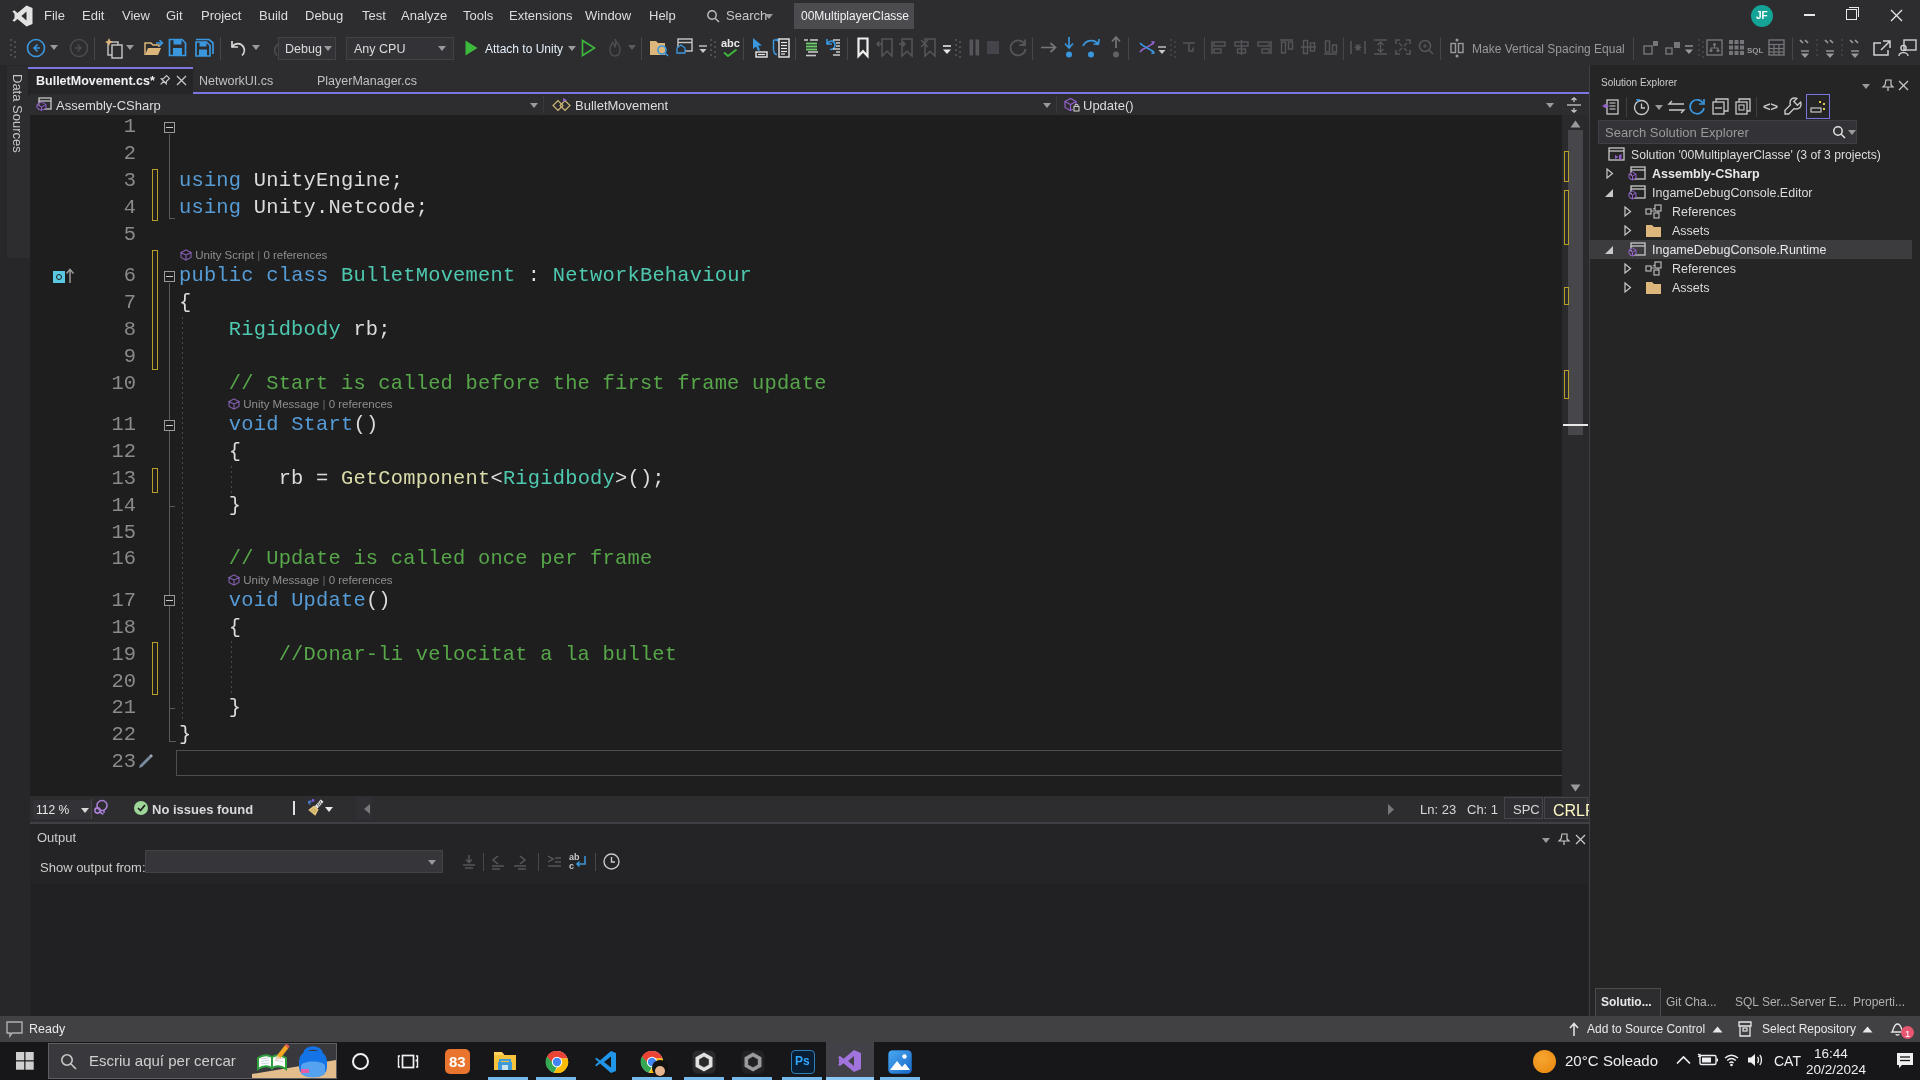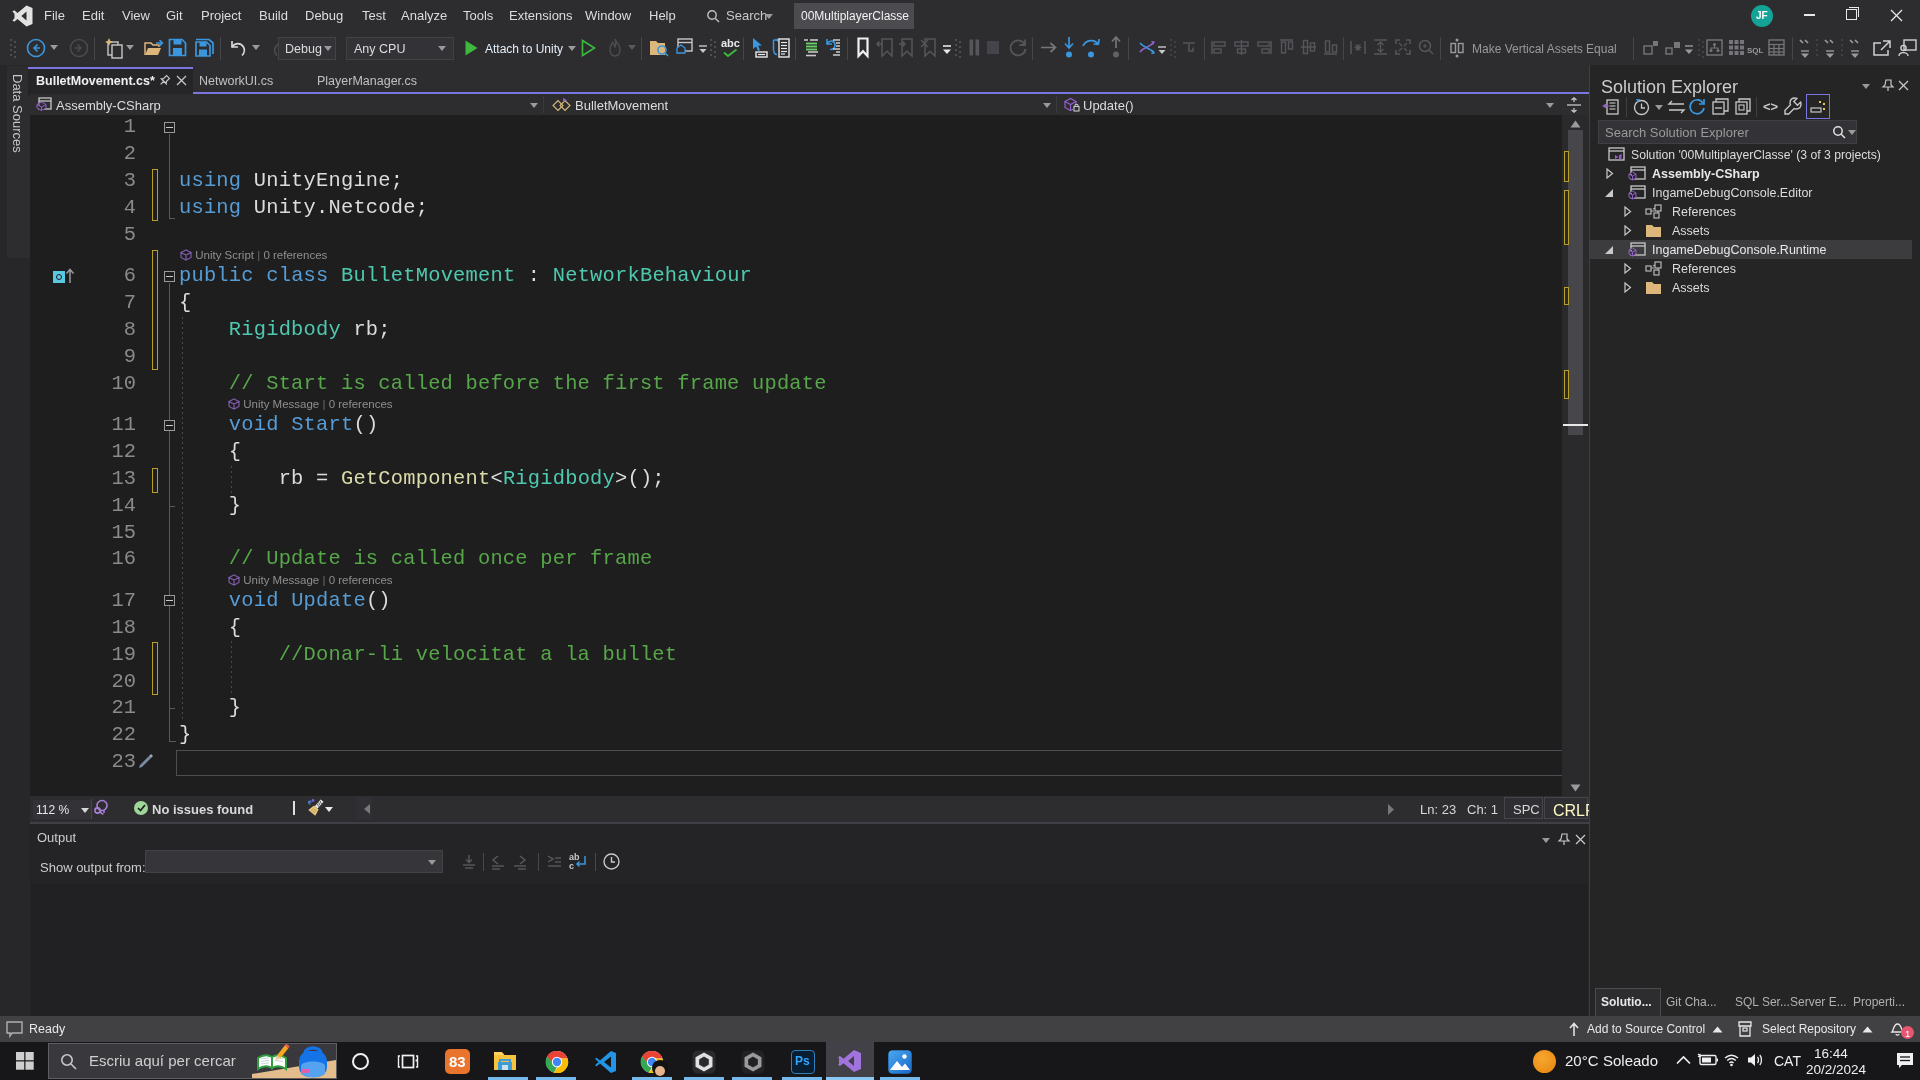--- a/index.html
+++ b/index.html
@@ -376,21 +376,21 @@
   <div class="sep" style="left:1440px;top:5px;height:23px;"></div>
 
   <svg class="abs" style="left:1450px;top:6px" width="14" height="20" viewBox="0 0 14 20">
     <g fill="#9a9a9a">
           <circle cx="7" cy="2" r="1.5"></circle>
           <circle cx="7" cy="18" r="1.5"></circle>
         </g>
     <rect x="1" y="5.5" width="4.5" height="9" fill="none" stroke="#9a9a9a" stroke-width="1.4"></rect>
     <rect x="8.5" y="5.5" width="4.5" height="9" fill="none" stroke="#9a9a9a" stroke-width="1.4"></rect>
   </svg>
-  <div class="txt" style="left:1472px;top:10px;font-size:12px;color:#9a9a9a;">Make Vertical Assets Equal</div>
+  <div class="txt" style="left:1472px;top:10px;font-size:12px;color:#9a9a9a;">Make Vertical Spacing Equal</div>
   <div class="sep" style="left:1633px;top:5px;height:23px;"></div>
 
   <svg class="abs" style="left:1643px;top:8px" width="16" height="16" viewBox="0 0 16 16">
     <rect x="1" y="6" width="8" height="8" fill="none" stroke="#76767a" stroke-width="1.4"></rect>
         <rect x="10" y="1" width="5" height="5" fill="#76767a"></rect>
   </svg>
   <svg class="abs" style="left:1665px;top:8px" width="16" height="16" viewBox="0 0 16 16">
     <rect x="1" y="8" width="6" height="6" fill="none" stroke="#76767a" stroke-width="1.4"></rect>
         <rect x="9" y="2" width="6" height="6" fill="#76767a"></rect>
   </svg>
@@ -753,21 +753,21 @@
 <div class="abs" style="left:1589px;top:984px;width:331px;height:32px;background:#252526;"></div>
 <div class="abs" style="left:1595px;top:988px;width:64px;height:28px;background:#2d2d30;border:1px solid #4b4b4e;border-bottom:none;"></div>
 <div class="txt" style="left:1601px;top:995px;font-size:12px;font-weight:bold;color:#e8e8e8;">Solutio...</div>
 <div class="txt" style="left:1666px;top:995px;font-size:12px;color:#b0b0b0;">Git Cha...</div>
 <div class="txt" style="left:1727px;top:995px;font-size:12px;color:#b0b0b0;margin-left:8px;">SQL Ser...</div>
 <div class="txt" style="left:1790px;top:995px;font-size:12px;color:#b0b0b0;">Server E...</div>
 <div class="txt" style="left:1853px;top:995px;font-size:12px;color:#b0b0b0;">Properti...</div>
 
 <div class="abs" id="solexp" style="left:1589px;top:65px;width:331px;height:919px;background:#252526;"></div>
 <div class="abs" style="left:1589px;top:65px;width:1px;height:951px;background:#3f3f46;"></div>
-<div class="txt" style="left:1601px;top:77px;font-size:18px;color:#cccccc;">Solution Explorer</div>
+<div class="txt" style="left:1601px;top:77px;font-size:10px;color:#cccccc;">Solution Explorer</div>
 <div class="abs caret" style="left:1862px;top:84px;"></div>
 <svg class="abs" style="left:1882px;top:79px" width="12" height="13" viewBox="0 0 12 13">
   <path d="M4 1 H9 L9 6 L11 8 H1 L3 6 Z M6 8 V12" stroke="#c8c8c8" stroke-width="1.2" fill="none"></path>
 </svg>
 <svg class="abs" style="left:1898px;top:80px" width="11" height="11" viewBox="0 0 11 11">
   <line x1="1" y1="1" x2="10" y2="10" stroke="#c8c8c8" stroke-width="1.3"></line>
   <line x1="10" y1="1" x2="1" y2="10" stroke="#c8c8c8" stroke-width="1.3"></line>
 </svg>
 
 <svg class="abs" style="left:1601px;top:98px" width="19" height="18" viewBox="0 0 19 18">

